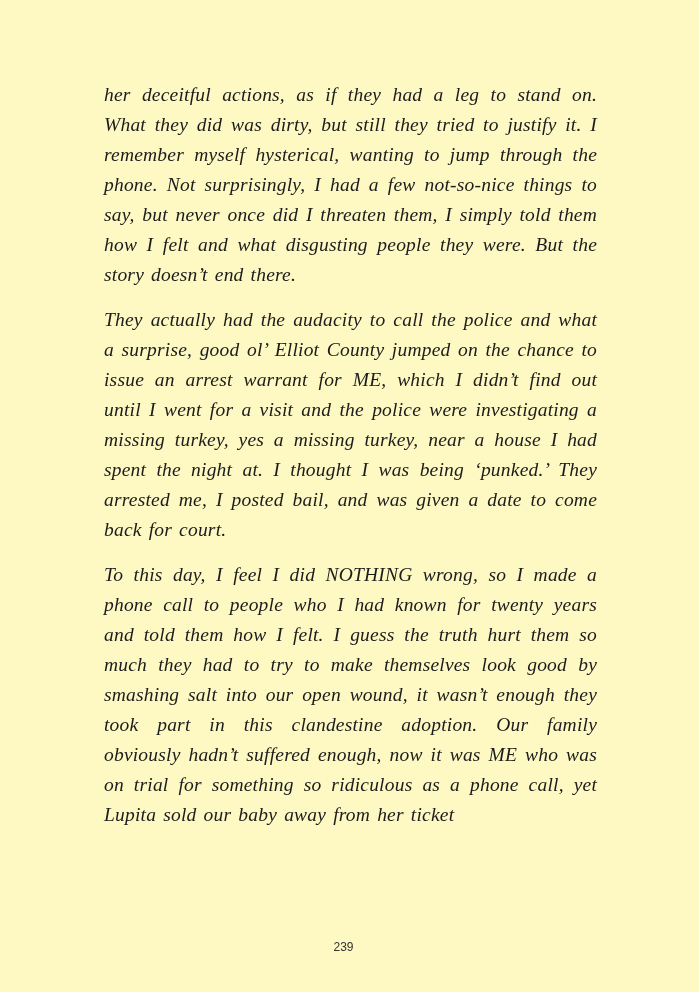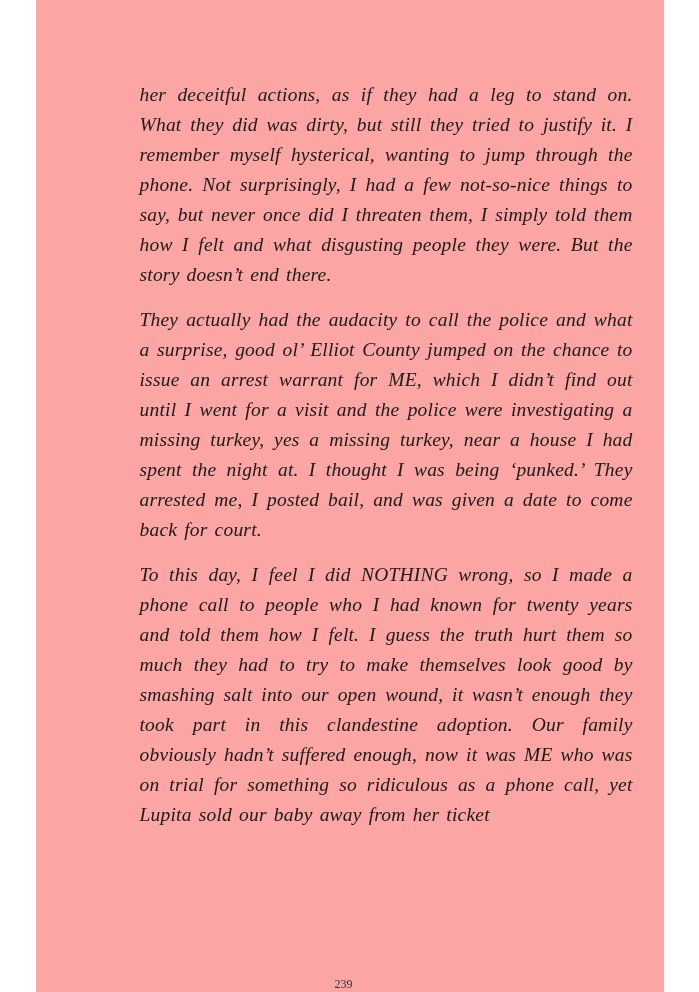--- a/index.html
+++ b/index.html
@@ -2,24 +2,24 @@
 <html><head>
 <meta charset="utf-8">
 <style>
   html, body {
     margin: 0;
     padding: 0;
     background: #ffffff;
   }
   .page {
     position: relative;
-    width: 628px;
+    width: 699px;
     height: 992px;
     margin: 0 auto;
-    background: #fca5a5;
+    background: #fef9c3;
     box-sizing: border-box;
     overflow: hidden;
     font-family: "Liberation Serif", serif;
     color: #1a1a1a;
   }
   .text-block {
     position: absolute;
     top: 80px;
     left: 104px;
     width: 493px;
@@ -40,22 +40,21 @@
   }
   .page-number {
     position: absolute;
     left: 0;
     right: 12px;
     top: 940px;
     text-align: center;
     font-size: 12px;
     font-style: normal;
     color: #333333;
-    font-family: Liberation Serif, serif;
-    margin-top: 37px;
+    font-family: Liberation Sans, sans-serif;
   }
 </style>
 </head>
 <body>
 
 <div class="page">
   <div class="text-block">
     <p>her deceitful actions, as if they had a leg to stand on. What they did was dirty, but still they tried to justify it. I remember myself hysterical, wanting to jump through the phone. Not surprisingly, I had a few not-so-nice things to say, but never once did I threaten them, I simply told them how I felt and what disgusting people they were. But the story doesn’t end there.</p>
     <p>They actually had the audacity to call the police and what a surprise, good ol’ Elliot County jumped on the chance to issue an arrest warrant for ME, which I didn’t find out until I went for a visit and the police were investigating a missing turkey, yes a missing turkey, near a house I had spent the night at. I thought I was being ‘punked.’ They arrested me, I posted bail, and was given a date to come back for court.</p>
     <p>To this day, I feel I did NOTHING wrong, so I made a phone call to people who I had known for twenty years and told them how I felt. I guess the truth hurt them so much they had to try to make themselves look good by smashing salt into our open wound, it wasn’t enough they took part in this clandestine adoption. Our family obviously hadn’t suffered enough, now it was ME who was on trial for something so ridiculous as a phone call, yet Lupita sold our baby away from her ticket</p>

